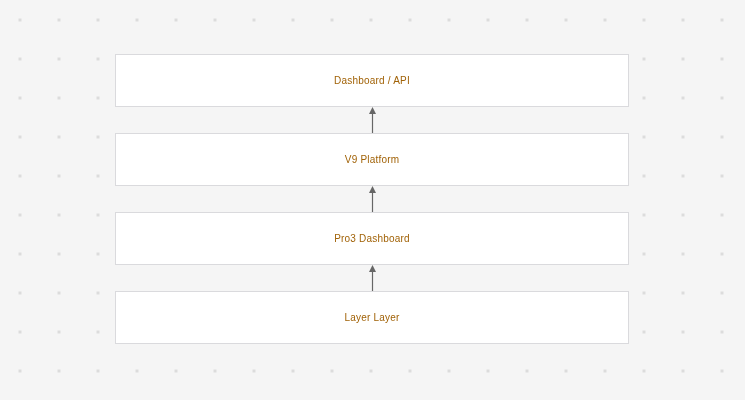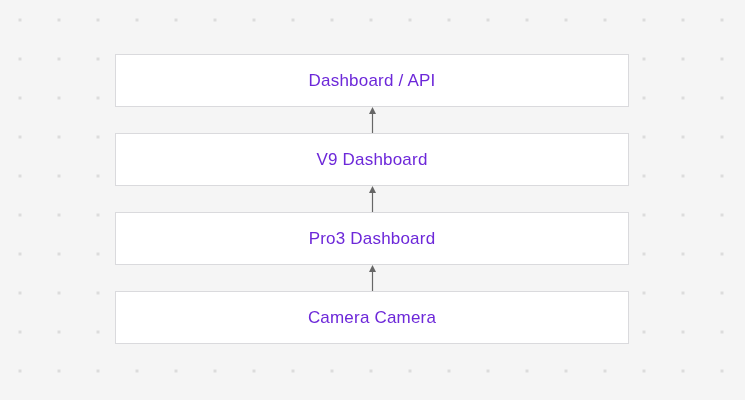--- a/index.html
+++ b/index.html
@@ -3,50 +3,50 @@
 <meta charset="utf-8">
 <style>
   html,body{margin:0;padding:0;}
   body{width:745px;height:400px;position:relative;overflow:hidden;background:#f5f5f5;
     font-family:"Liberation Sans",sans-serif;}
   .dots{position:absolute;left:0;top:0;width:745px;height:400px;
     background-image:radial-gradient(circle,#dcdcdc 1.4px,transparent 1.6px);
     background-size:39px 39px;background-position:0.5px 0.5px;}
   .layer{position:absolute;left:115px;width:512px;height:51px;background:#fff;
     border:1.5px solid #dadadd;display:flex;align-items:center;justify-content:center;
-    font-size:17px;color:#6d28d9;letter-spacing:0.2px;}
+    font-size:10px;color:#a16207;letter-spacing:0.2px;}
   .arrow{position:absolute;left:368px;width:9px;height:26px;}
 </style>
 </head>
 <body>
 
 <div class="dots"></div>
 
 <div class="layer" style="top:54px">
   <span>Dashboard / API</span>
 </div>
 
 <svg class="arrow" style="top:107px" viewBox="0 0 9 26">
   <line x1="4.5" y1="6" x2="4.5" y2="26" stroke="#666" stroke-width="1.2"></line>
   <polygon points="4.5,0 8,7 1,7" fill="#666"></polygon>
 </svg>
 
 <div class="layer" style="top:133px">
-  <span>V9 Dashboard</span>
+  <span>V9 Platform</span>
 </div>
 
 <svg class="arrow" style="top:186px" viewBox="0 0 9 26">
   <line x1="4.5" y1="6" x2="4.5" y2="26" stroke="#666" stroke-width="1.2"></line>
   <polygon points="4.5,0 8,7 1,7" fill="#666"></polygon>
 </svg>
 
 <div class="layer" style="top:212px">
   <span>Pro3 Dashboard</span>
 </div>
 
 <svg class="arrow" style="top:265px" viewBox="0 0 9 26">
   <line x1="4.5" y1="6" x2="4.5" y2="26" stroke="#666" stroke-width="1.2"></line>
   <polygon points="4.5,0 8,7 1,7" fill="#666"></polygon>
 </svg>
 
 <div class="layer" style="top:291px">
-  <span>Camera Camera</span>
+  <span>Layer Layer</span>
 </div>
 
 </body></html>

